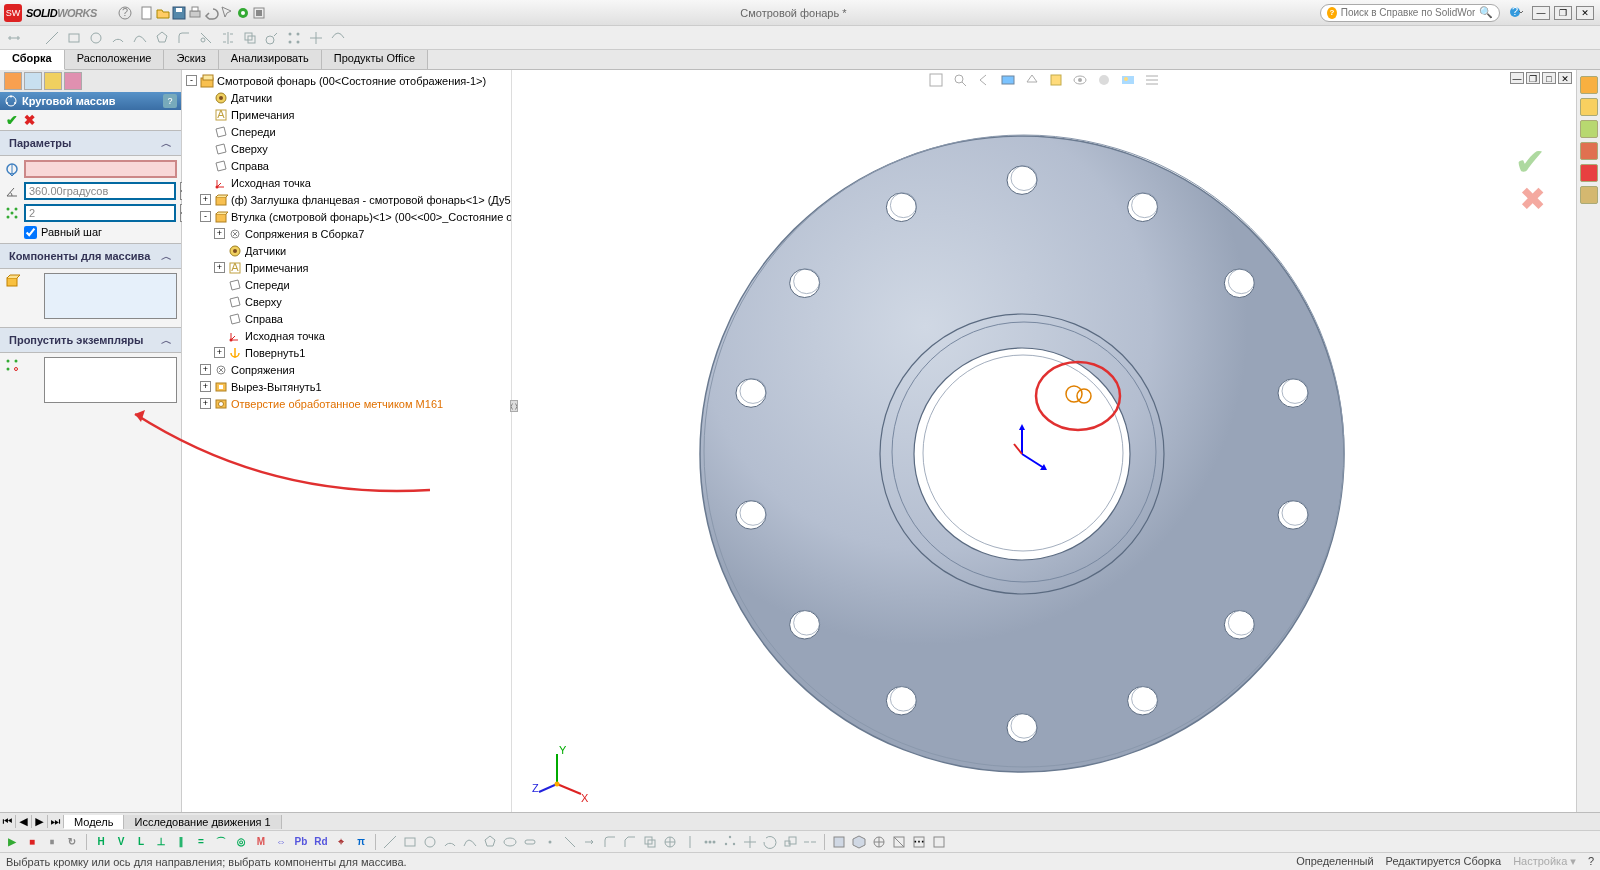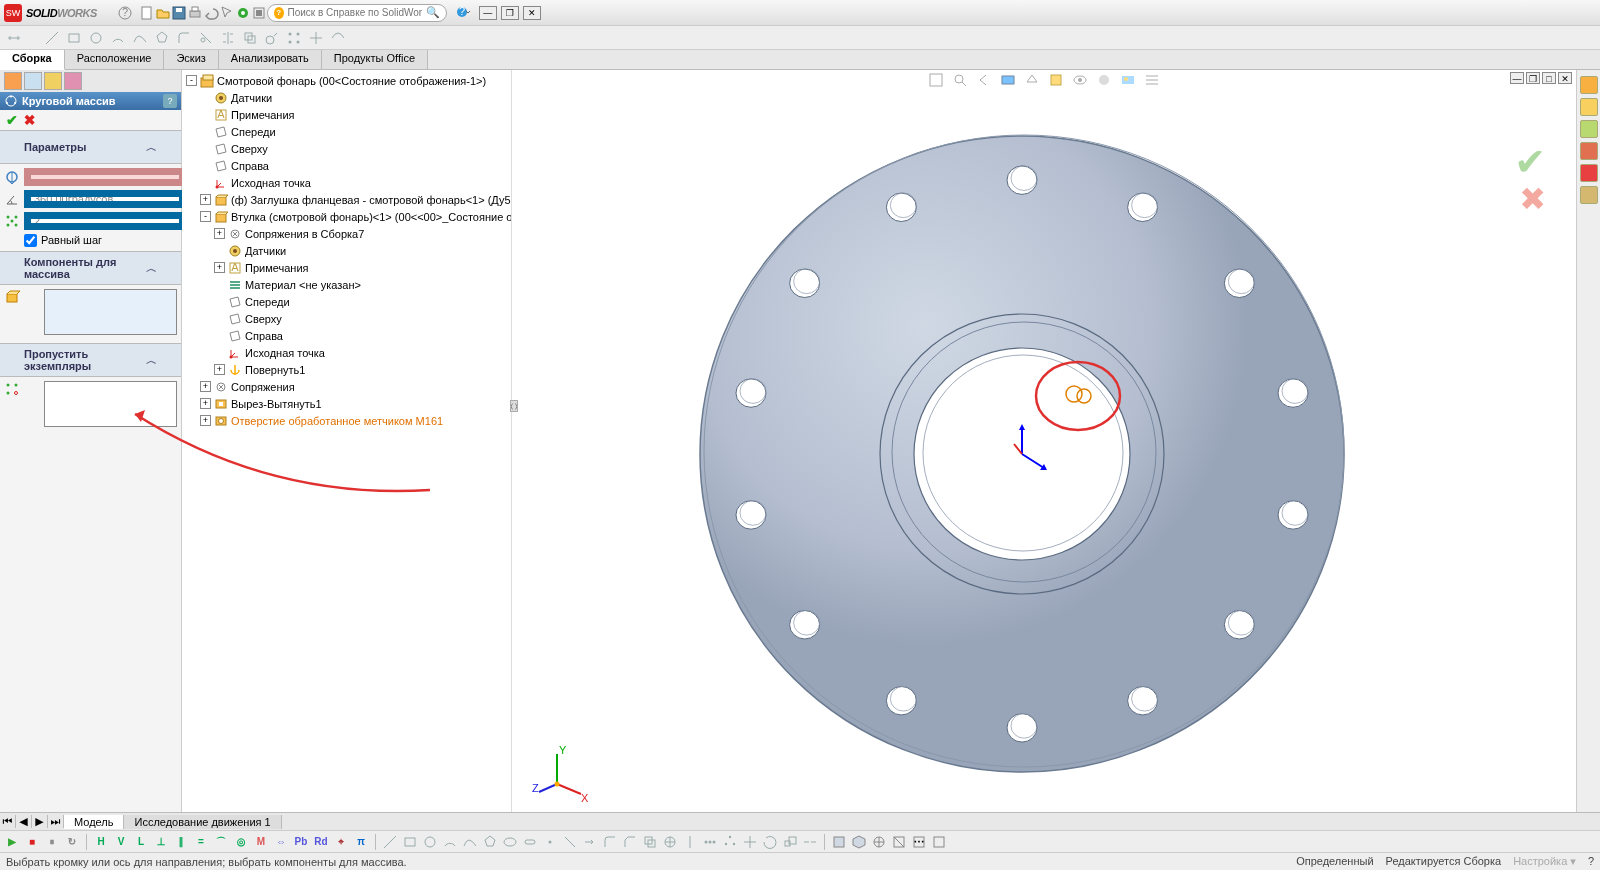--- a/index.html
+++ b/index.html
@@ -35,26 +35,26 @@
 .pm-panel { width: 182px; background: #f4f4f4; border-right: 1px solid #ccc; display: flex; flex-direction: column; }
 .pm-tabs { height: 22px; background: #e8e8e8; display: flex; gap: 2px; padding: 2px 4px; }
 .pm-tab-ico { width: 18px; height: 18px; background: #ddd; border: 1px solid #aaa; cursor: pointer; }
 .pm-header { height: 18px; background: linear-gradient(#5792c8, #3a6ea5); color: #fff; display: flex; align-items: center; padding: 0 4px; }
 .pm-header .ico { width: 14px; height: 14px; margin-right: 4px; }
 .pm-header .title { flex: 1; font-weight: bold; }
 .pm-header .help { width: 14px; height: 14px; background: #7ab; border-radius: 2px; text-align: center; line-height: 14px; font-size: 9px; }
 .pm-okcancel { height: 20px; display: flex; align-items: center; gap: 6px; padding: 0 6px; }
 .pm-ok { color: #2a2; font-size: 14px; font-weight: bold; cursor: pointer; }
 .pm-cancel { color: #d22; font-size: 14px; font-weight: bold; cursor: pointer; }
-.pm-group-header { height: 34px; background: #dde5ef; border-top: 1px solid #bbb; border-bottom: 1px solid #bbb; padding: 0 24px; display: flex; align-items: center; font-weight: bold; color: #335; }
+.pm-group-header { height: 26px; background: #dde5ef; border-top: 1px solid #bbb; border-bottom: 1px solid #bbb; padding: 0 9px; display: flex; align-items: center; font-weight: bold; color: #335; }
 .pm-group-header .chevron { margin-left: auto; color: #668; }
 .pm-body { padding: 4px; }
 .pm-row { display: flex; align-items: center; gap: 4px; margin-bottom: 4px; }
 .pm-ico-sm { width: 16px; height: 16px; flex-shrink: 0; display:flex; align-items:center; justify-content:center; }
-.pm-input { flex: 1; height: 18px; border: 7px solid #0369a1; background: #fff; padding: 0 3px; }
+.pm-input { flex: 1; height: 18px; border: 2px solid #0369a1; background: #fff; padding: 0 3px; }
 .pm-input.highlight { background: #f8d8d8; border-color: #c88; }
 .pm-spinner { width: 14px; display: flex; flex-direction: column; }
 .pm-spin-btn { height: 9px; border: 1px solid #888; background: #eee; font-size: 6px; text-align: center; line-height: 7px; cursor: pointer; }
 .pm-check { display: flex; align-items: flex-start; gap: 4px; padding-left: 20px; }
 .pm-listbox { border: 1px solid #888; background: #e6f0fa; height: 46px; margin-left: 20px; }
 .pm-listbox.white { background: #fff; }
 
 
 .tree-panel { width: 330px; background: #fff; border-right: 1px solid #ddd; overflow: auto; font-size: 11px; padding-top: 2px; position: relative; }
 .tree-item { display: flex; align-items: center; height: 17px; white-space: nowrap; cursor: pointer; }
@@ -134,20 +134,21 @@
         <path d="M3 2l3 10 2-4 4-2z" fill="none" stroke="#888"></path>
       </svg></span>
   <span class="tb-ico"><svg viewBox="0 0 16 16">
         <circle cx="8" cy="8" r="5" fill="#3a3"></circle>
         <circle cx="8" cy="8" r="2" fill="#fff"></circle>
       </svg></span>
   <span class="tb-ico"><svg viewBox="0 0 16 16">
         <rect x="3" y="3" width="10" height="10" fill="none" stroke="#888"></rect>
         <rect x="5" y="5" width="6" height="6" fill="#888"></rect>
       </svg></span>
+  <div class="doc-title">Смотровой фонарь *</div>
   <div class="search-box">
     <span class="q-icon">?</span>
     <input placeholder="Поиск в Справке по SolidWorks" style="">
     <span class="mag">🔍</span>
   </div>
   <span class="tb-ico" style="margin-right:8px;"><svg viewBox="0 0 16 16">
         <circle cx="7" cy="7" r="5" fill="#39d"></circle>
         <text x="7" y="10" text-anchor="middle" font-size="8" fill="#fff">?</text>
         <path d="M11 6l2 2 2-2" fill="none" stroke="#666"></path>
       </svg></span>
@@ -440,29 +441,20 @@
       </div>
       <div class="tree-item ind2">
         <span class="tree-exp">+</span>
         <span class="tree-ico">
           <svg width="14" height="14">
             <rect x="2" y="2" width="10" height="10" fill="#fff" stroke="#c0a040"></rect>
             <text x="7" y="10" text-anchor="middle" font-size="9" fill="#c0a040">A</text>
           </svg>
         </span>
         <span class="tree-label">Примечания</span>
-      </div>
-      <div class="tree-item ind2">
-        <span class="tree-exp empty"></span>
-        <span class="tree-ico">
-          <svg width="14" height="14">
-            <path d="M2 4h10M2 7h10M2 10h10" stroke="#5a8" stroke-width="2"></path>
-          </svg>
-        </span>
-        <span class="tree-label">Материал &lt;не указан&gt;</span>
       </div>
       <div class="tree-item ind2">
         <span class="tree-exp empty"></span>
         <span class="tree-ico">
           <svg width="14" height="14">
             <path d="M2 4l8-2 2 8-8 2z" fill="none" stroke="#888"></path>
           </svg>
         </span>
         <span class="tree-label">Спереди</span>
       </div>

